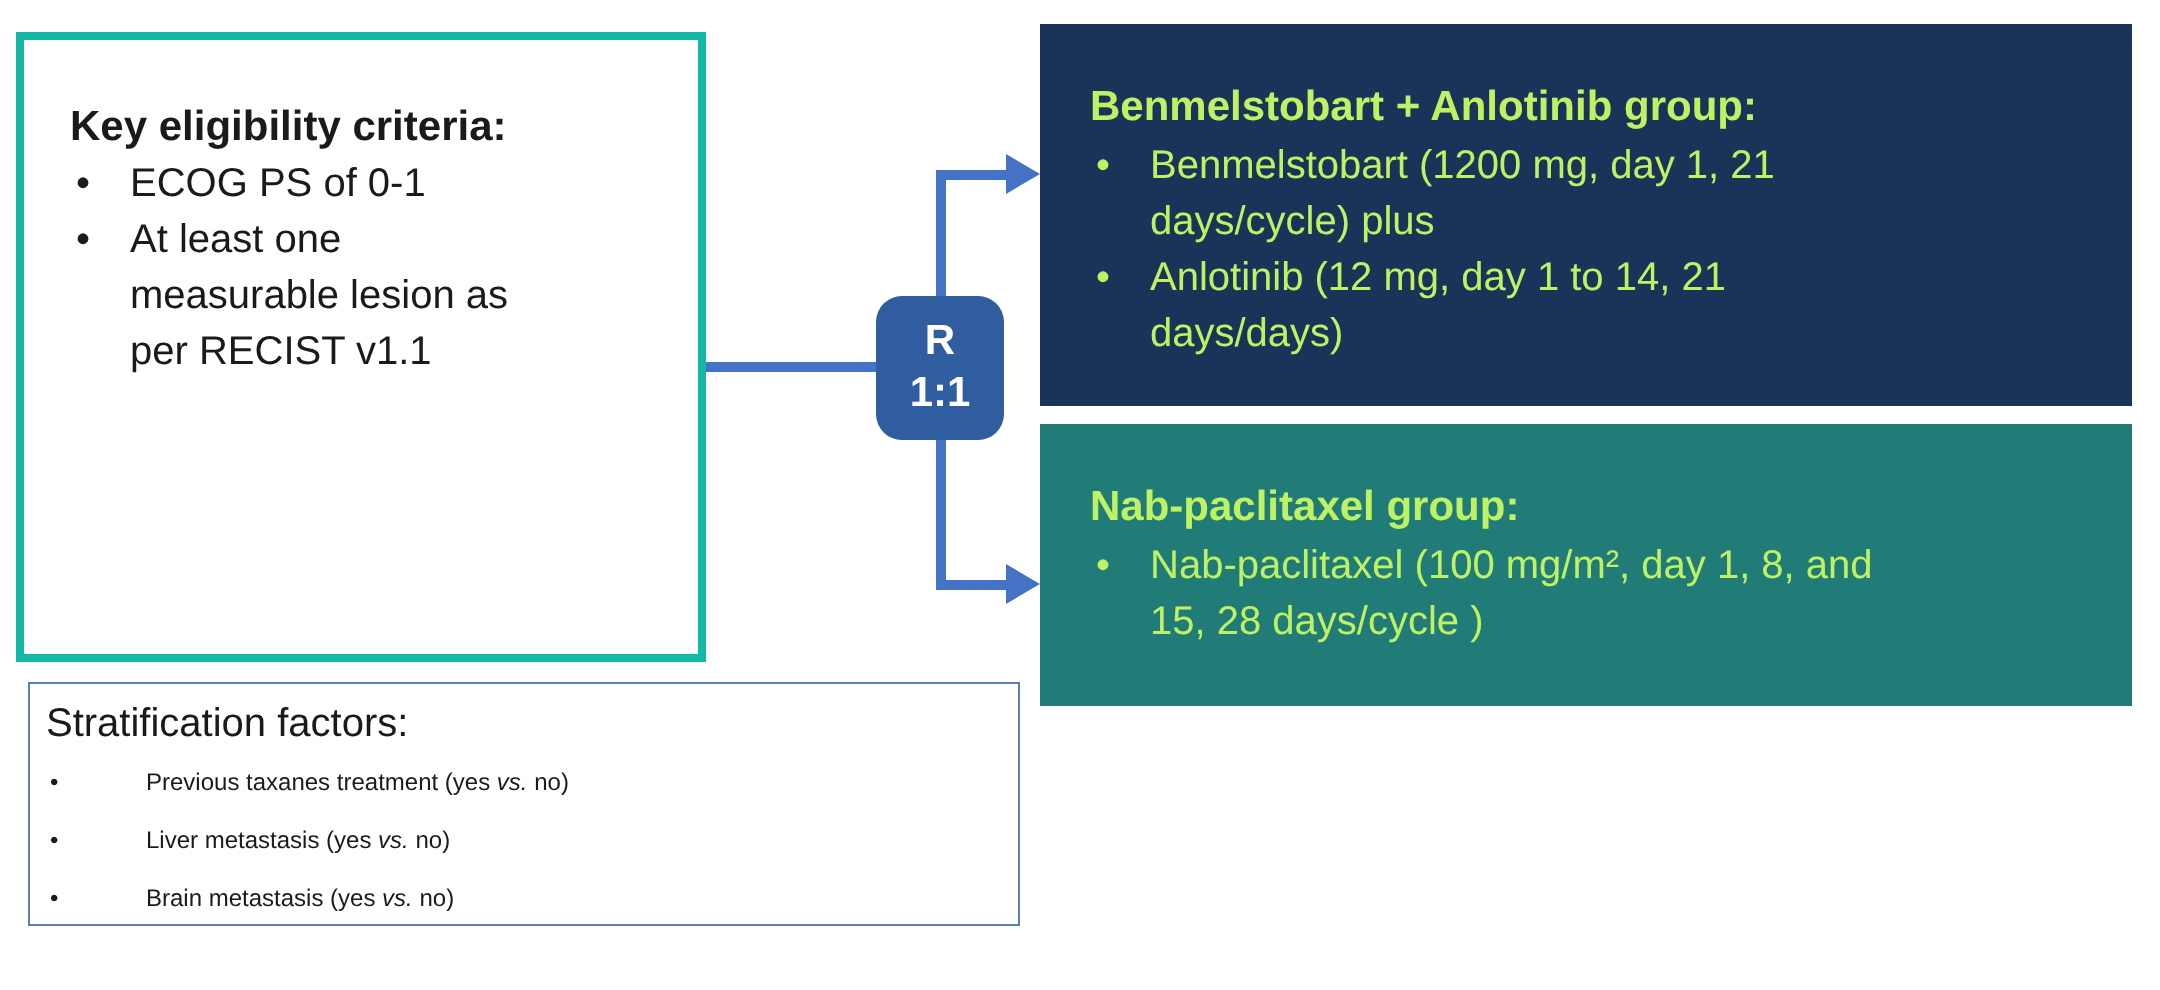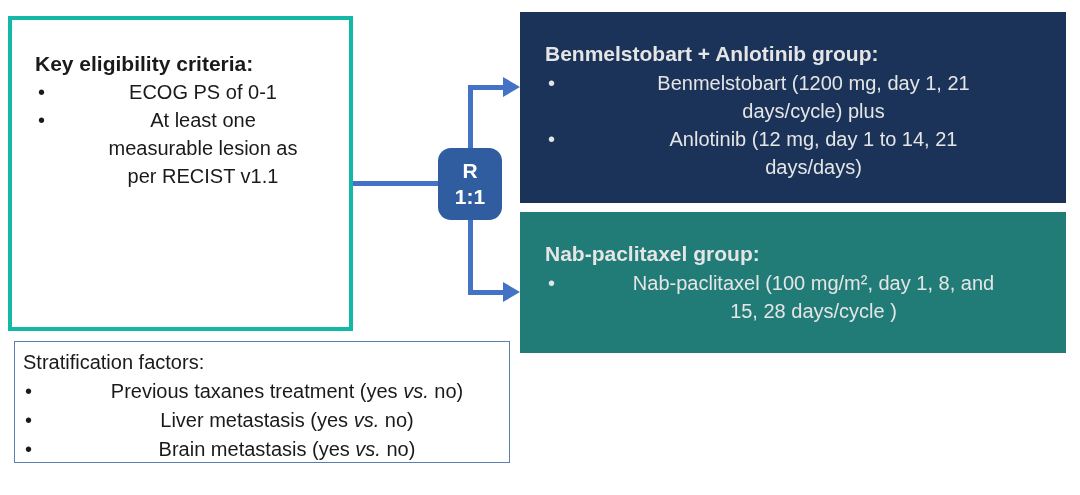--- a/index.html
+++ b/index.html
@@ -10,37 +10,37 @@
   .box{position:absolute;box-sizing:border-box;}
 
   
   .eligibility{
     left:8px;top:16px;width:345px;height:315px;
     border:4px solid #14b8a6;background:#fff;
     padding:30px 8px 0 23px;
   }
   .eligibility .box-title{font-weight:bold;font-size:21px;line-height:28px;}
   .bullets{list-style:none;margin:0;padding:0;font-size:20px;line-height:28px;}
-  .bullets li{position:relative;padding-left:30px;text-align:center;}
+  .bullets li{position:relative;padding-left:30px;}
   .bullets li::before{content:"\2022";position:absolute;left:3px;top:0;}
 
   
   .strat{
     left:14px;top:341px;width:496px;height:122px;
     border:1.5px solid #5B7FB0;background:#fff;
     padding:6px 8px 0 8px;font-size:20px;line-height:29px;
   }
   .strat .box-title{font-weight:normal;font-size:20px;line-height:29px;}
-  .strat .bullets{font-size:20px;line-height:29px;}
+  .strat .bullets{font-size:12px;line-height:29px;}
   .strat .bullets li{padding-left:50px;}
   .strat .bullets li::before{left:2px;}
   .strat em{font-style:italic;}
 
   
-  .arm{color:#e5e5e5;padding:28px 14px 0 25px;}
+  .arm{color:#bef264;padding:28px 14px 0 25px;}
   .arm .box-title{font-weight:bold;font-size:21px;line-height:28px;margin-bottom:1px;}
   .arm.navy{left:520px;top:12px;width:546px;height:191px;background:#1B3359;}
   .arm.teal{left:520px;top:212px;width:546px;height:141px;background:#217C78;}
 
   
   .r-badge{
     left:438px;top:148px;width:64px;height:72px;background:#2F5D9F;
     border-radius:13px;color:#fff;font-weight:bold;font-size:21px;line-height:26px;
     text-align:center;display:flex;flex-direction:column;justify-content:center;
     z-index:3;

